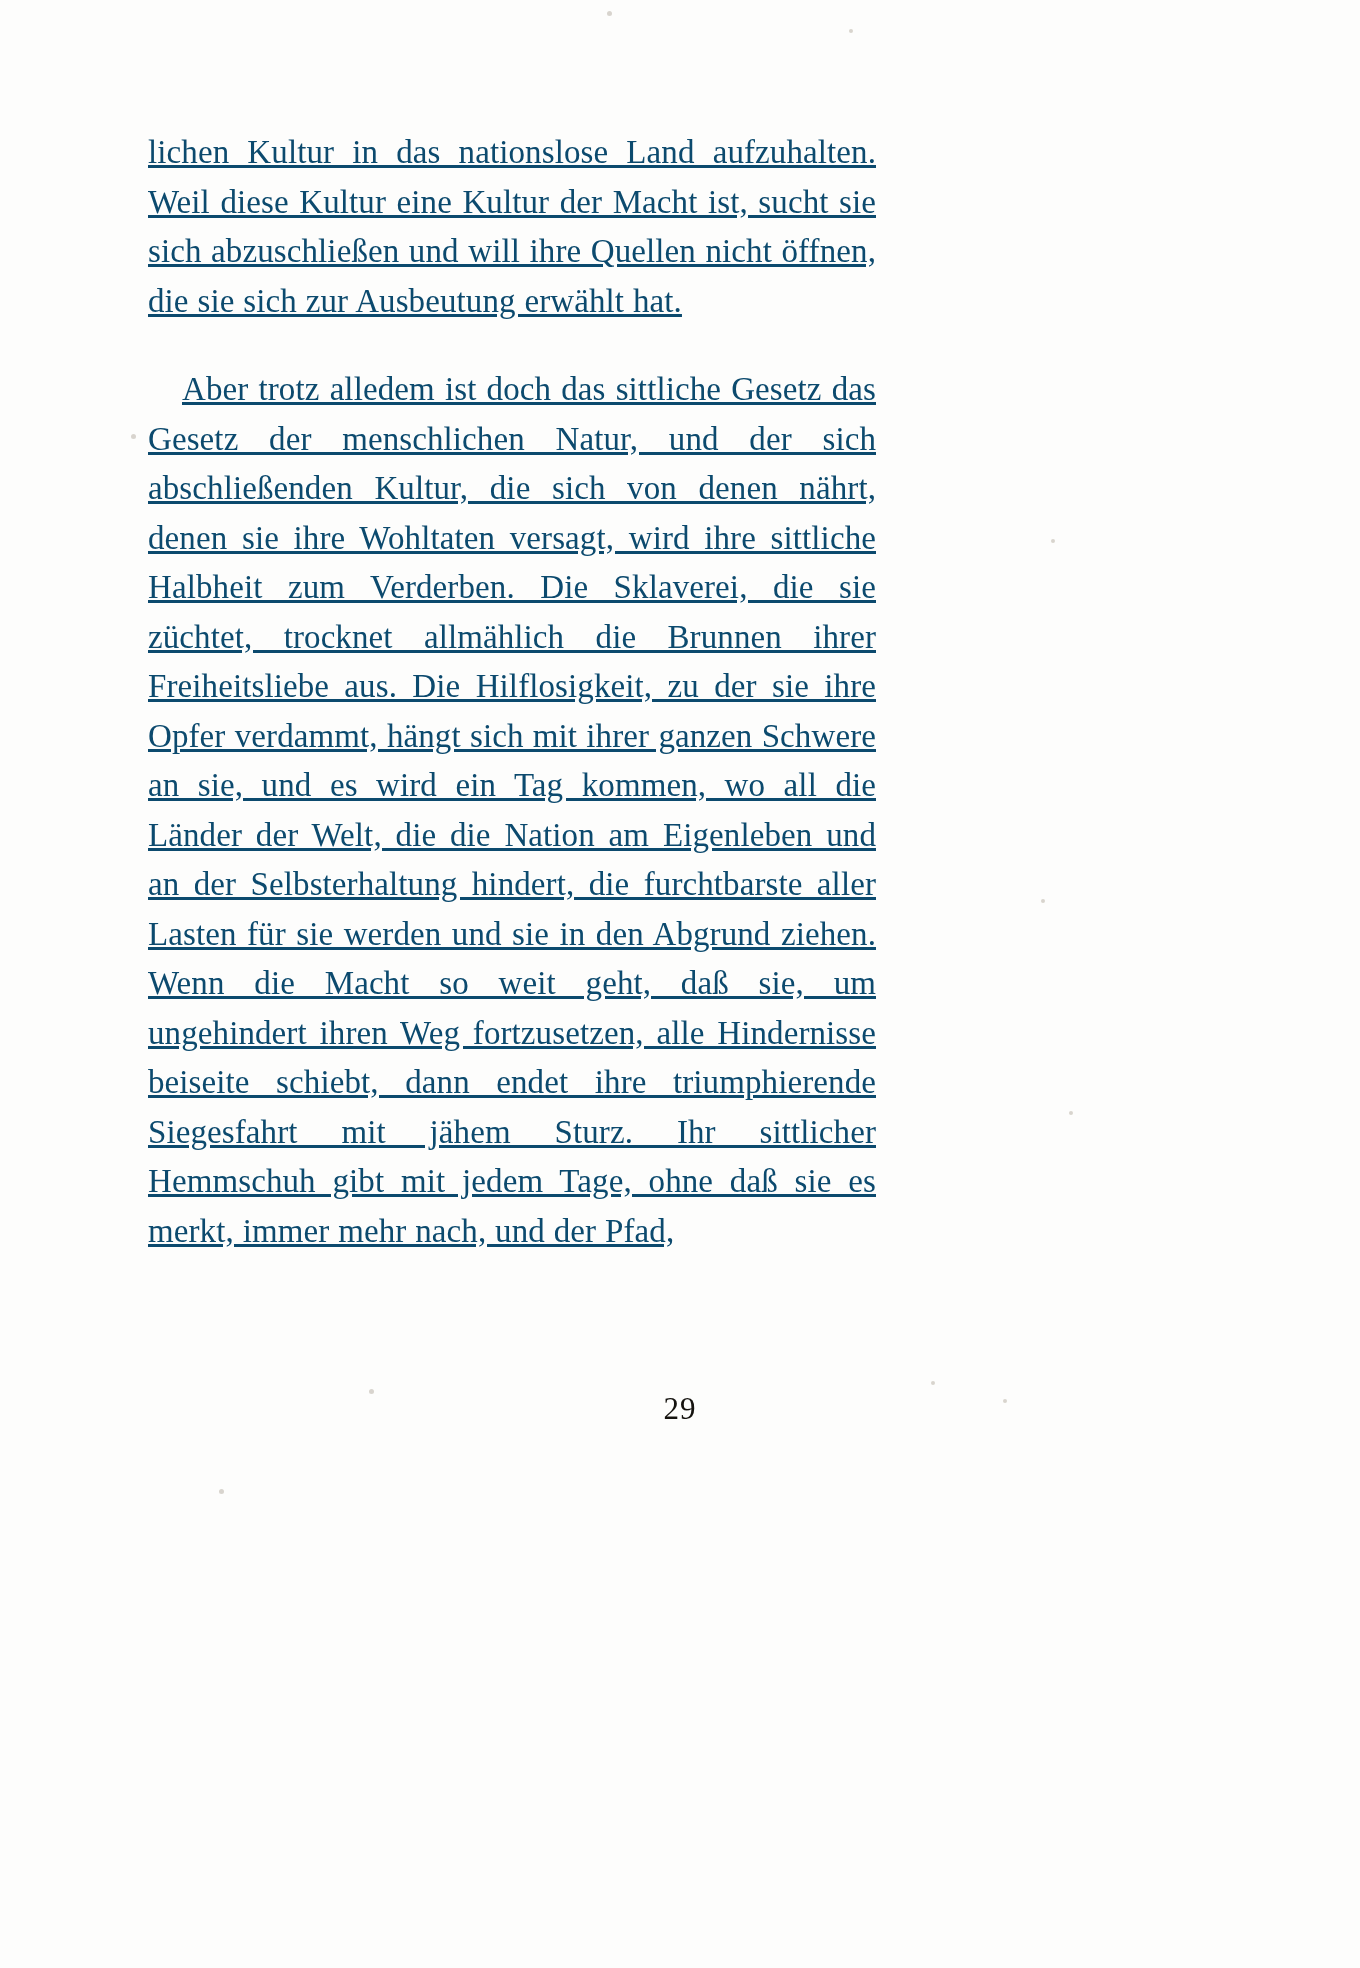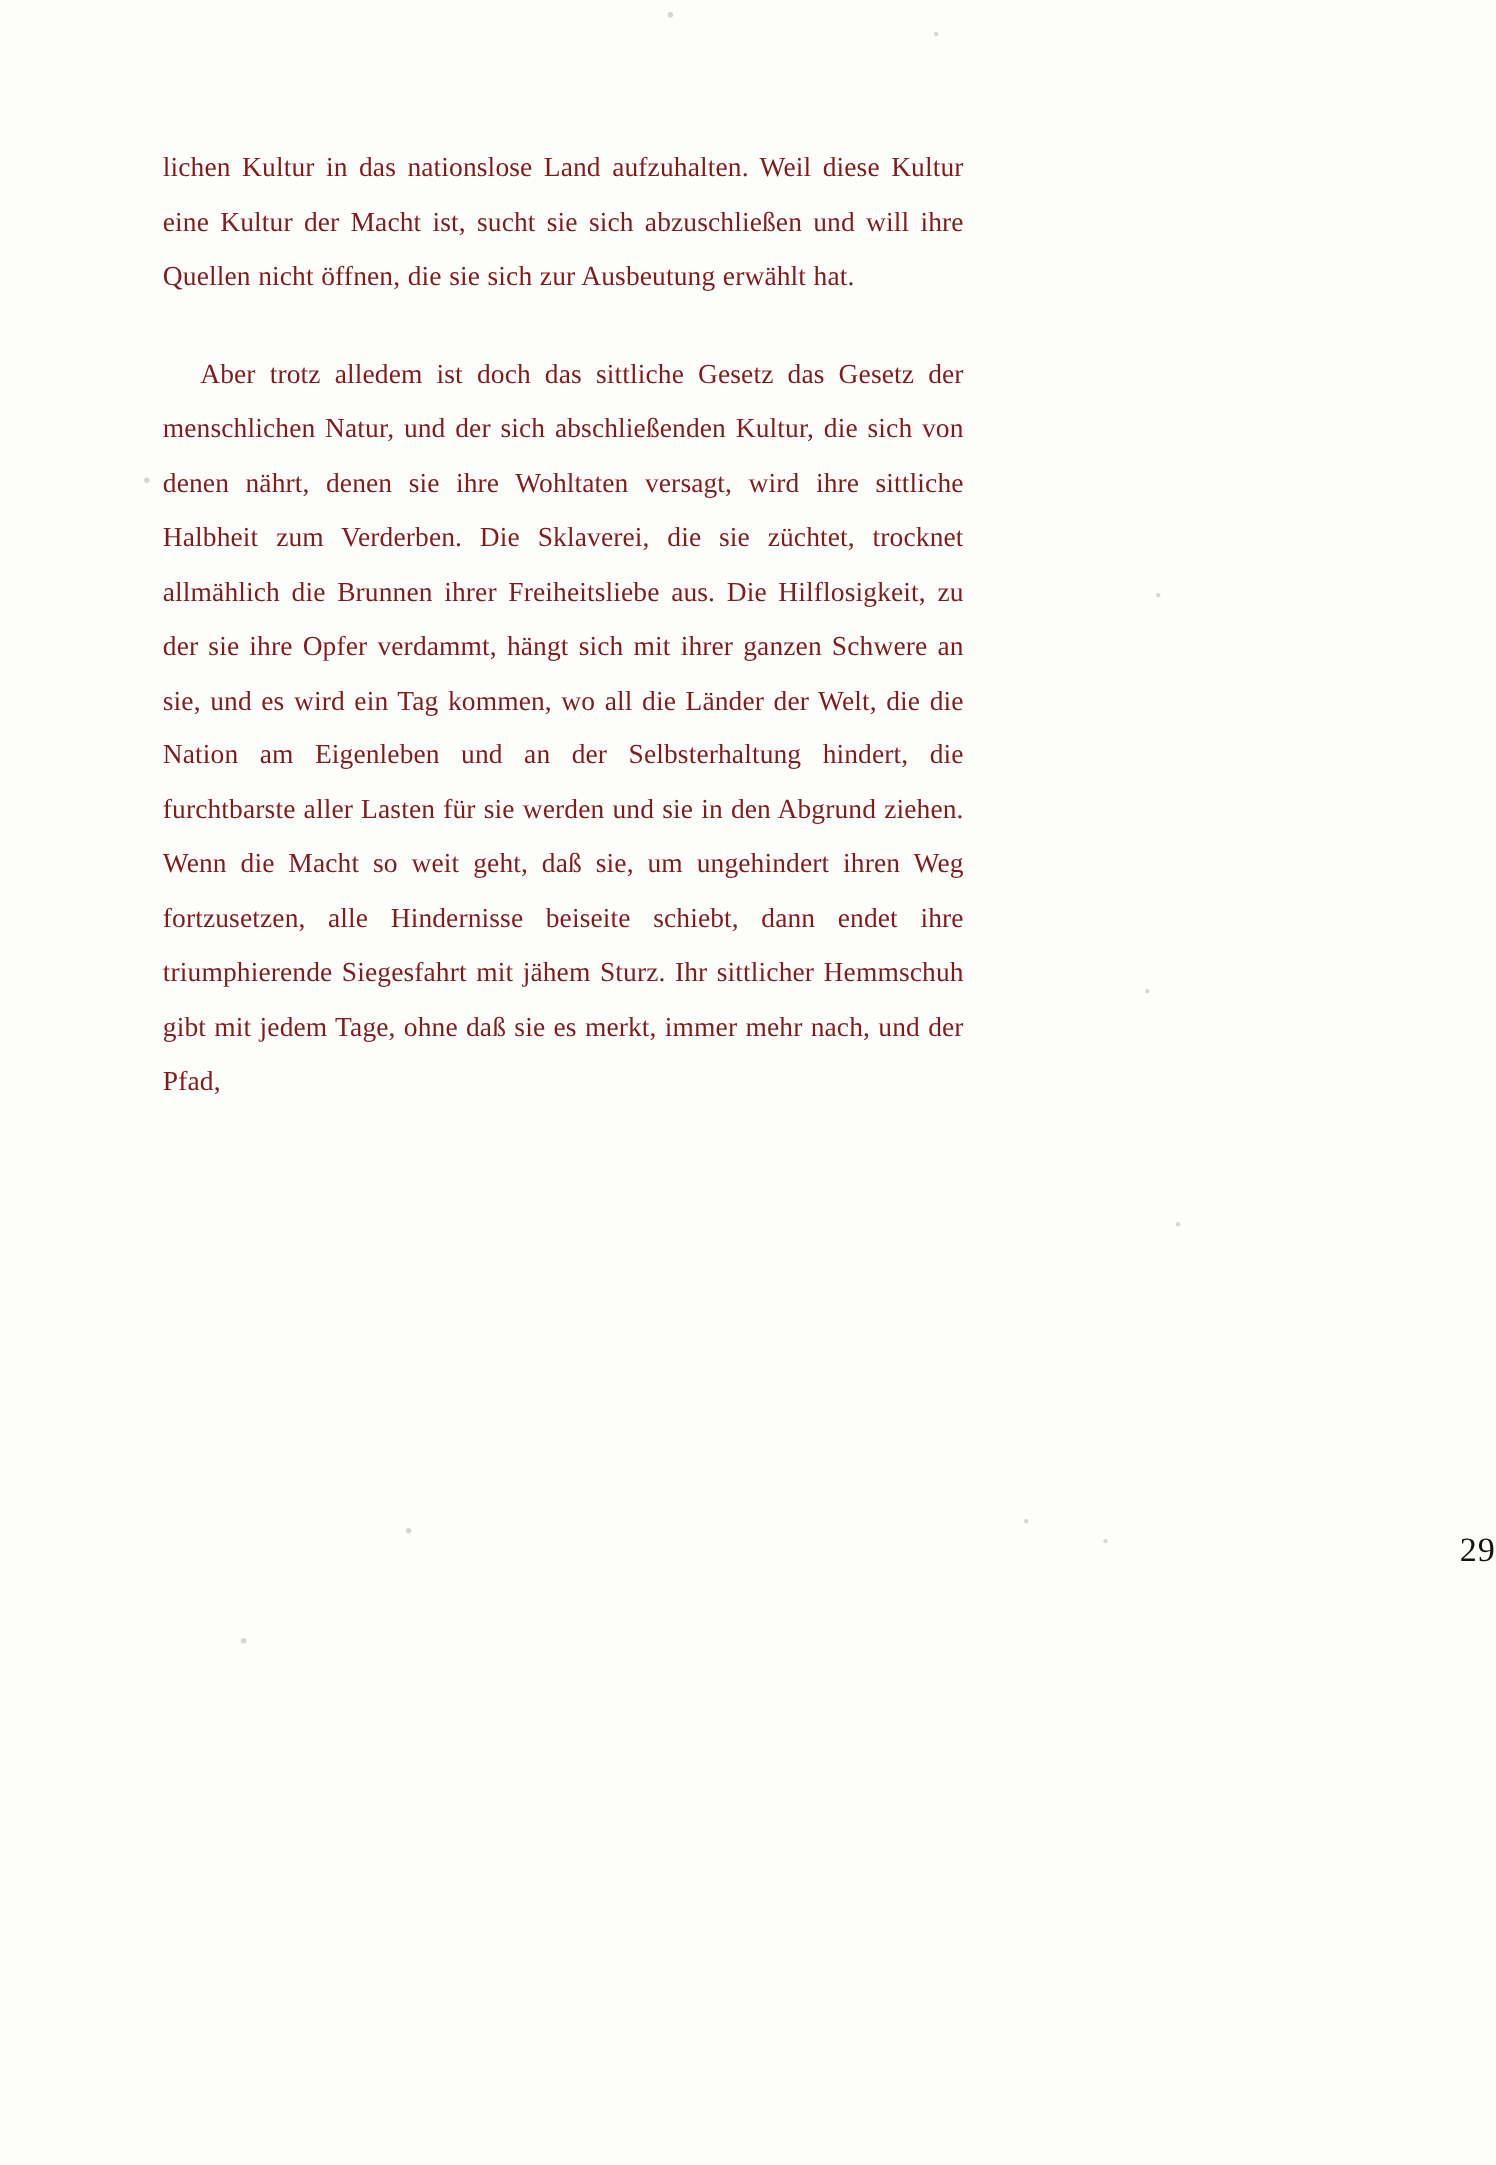--- a/index.html
+++ b/index.html
@@ -16,39 +16,40 @@
   }
   .text-block {
     position: absolute;
     left: 148px;
     top: 128px;
     width: 728px;
   }
   .para {
     margin: 0;
     font-family: "Liberation Serif", serif;
-    font-size: 25px;
+    font-size: 33px;
     line-height: 49.5px;
-    color: #7f1d1d;
+    color: #0c4a6e;
     text-align: justify;
     text-justify: inter-word;
     letter-spacing: 0.1px;
     word-spacing: 0.5px;
+    text-decoration: underline;
   }
   .para + .para {
     text-indent: 34px;
     margin-top: 39px;
   }
   
   .folio {
     position: absolute;
     top: 1391px;
     left: 0;
     width: 1360px;
-    text-align: right;
+    text-align: center;
     font-family: "Liberation Serif", serif;
     font-size: 31px;
     color: #15130f;
     letter-spacing: 1px;
   }
   
   .speck {
     position: absolute;
     background: #b9b3a8;
     border-radius: 50%;

